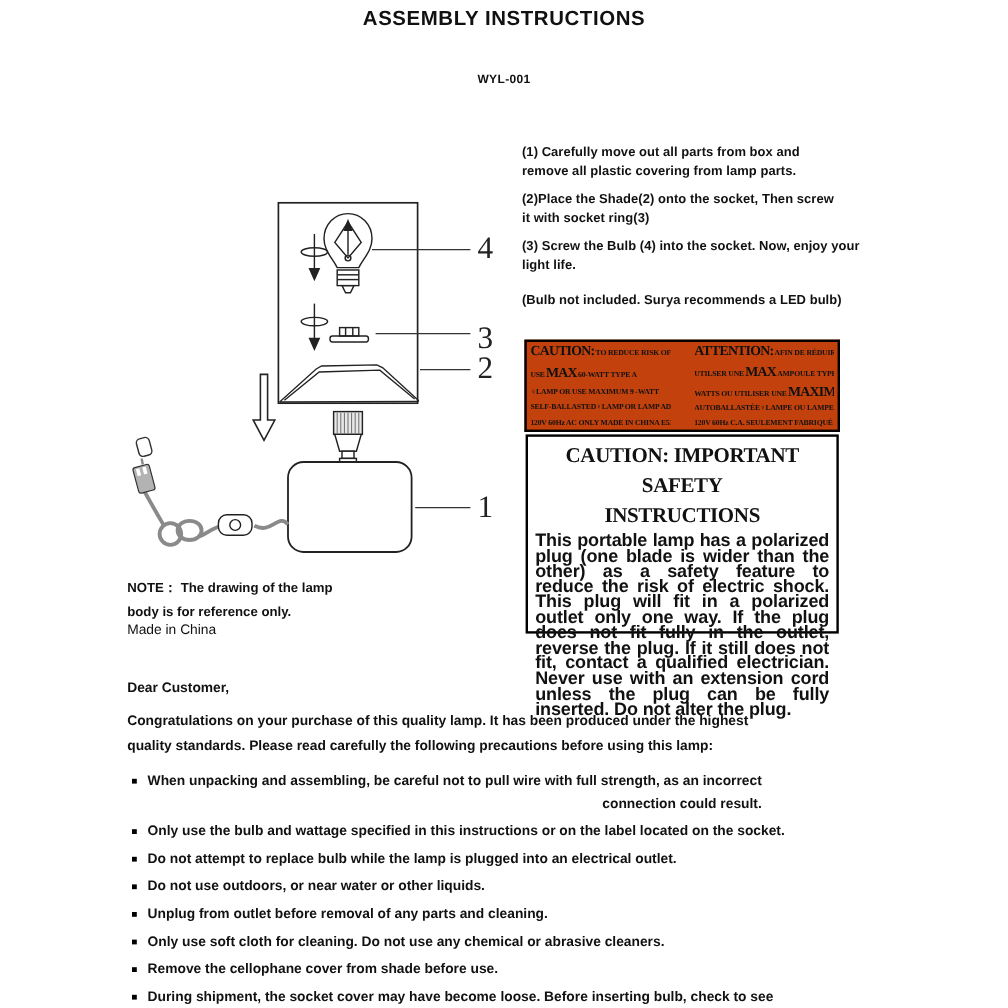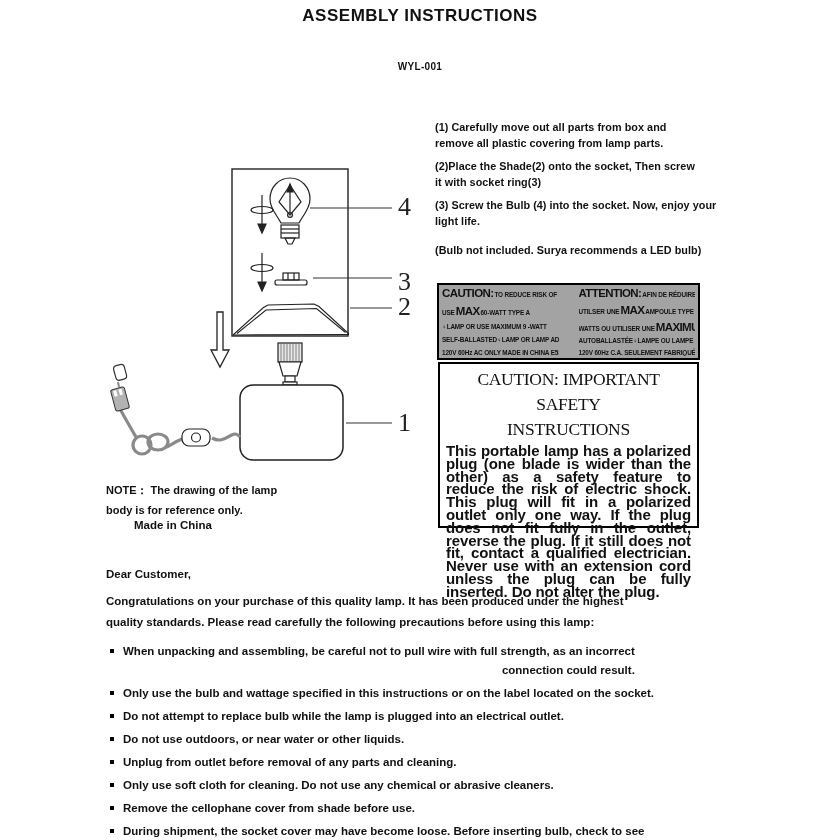--- a/index.html
+++ b/index.html
@@ -16,33 +16,33 @@
         margin:0 0 8px 0;letter-spacing:.05px;}
   .step.last{margin-top:14px;}
 
   .diagram-svg{position:absolute;left:100px;top:155px;}
   .part-num{position:absolute;left:398px;font-family:"Liberation Serif","DejaVu Serif",serif;
             font-size:26px;font-weight:400;color:#222;}
   .num4{top:192px;} .num3{top:267px;} .num2{top:292px;} .num1{top:408px;}
 
   .note{position:absolute;left:106px;top:481px;font-size:11px;font-weight:bold;
         line-height:19.5px;white-space:pre-line;}
-  .made-in{position:absolute;left:106px;top:519px;font-size:11.5px;font-weight:bold;margin-left:28px;}
+  .made-in{position:absolute;left:106px;top:519px;font-size:11.5px;font-weight:normal;}
 
   .caution-label{position:absolute;left:437px;top:283px;width:253px;height:69px;
-                 border:2px solid #000;display:flex;gap:20px;padding:2px 3px;background:#a3a3a3;}
+                 border:2px solid #000;display:flex;gap:20px;padding:2px 3px;background:#c2410c;font-family:Liberation Serif, serif;}
   .cl-col{flex:1;display:flex;flex-direction:column;justify-content:space-between;overflow:hidden;}
   .cl-row{display:flex;align-items:baseline;gap:1px;white-space:nowrap;}
   .cl-big{font-size:11.5px;font-weight:bold;letter-spacing:-.6px;}
   .cl-small{font-size:6.4px;font-weight:bold;letter-spacing:-.15px;}
 
   .safety-box{position:absolute;left:438px;top:362px;width:245px;height:153px;
               border:2px solid #000;padding:3px 6px 6px;background:#fff;}
   .safety-h{text-align:center;font-family:"Liberation Serif","DejaVu Serif",serif;
-            font-weight:normal;font-size:17.5px;line-height:25px;letter-spacing:-.3px;}
+            font-weight:bold;font-size:17.5px;line-height:25px;letter-spacing:-.3px;}
   .safety-body{margin-top:3px;font-size:15px;font-weight:bold;line-height:12.8px;
                text-align:justify;letter-spacing:-.1px;}
 
   .letter{position:absolute;left:106px;top:568px;width:648px;font-weight:bold;}
   .salutation{font-size:11.5px;margin-bottom:11px;}
   .intro{font-size:11.5px;line-height:21px;white-space:pre-line;margin-bottom:9px;}
   .bullets{list-style:none;margin:0;padding:0;}
   .bullets li{display:flex;font-size:11.5px;line-height:18.5px;margin-bottom:4.5px;}
   .dot{flex:0 0 auto;width:4px;height:4px;background:#000;margin:7px 9px 0 4px;}
   .bullet-text{white-space:pre-line;text-align:right;}

